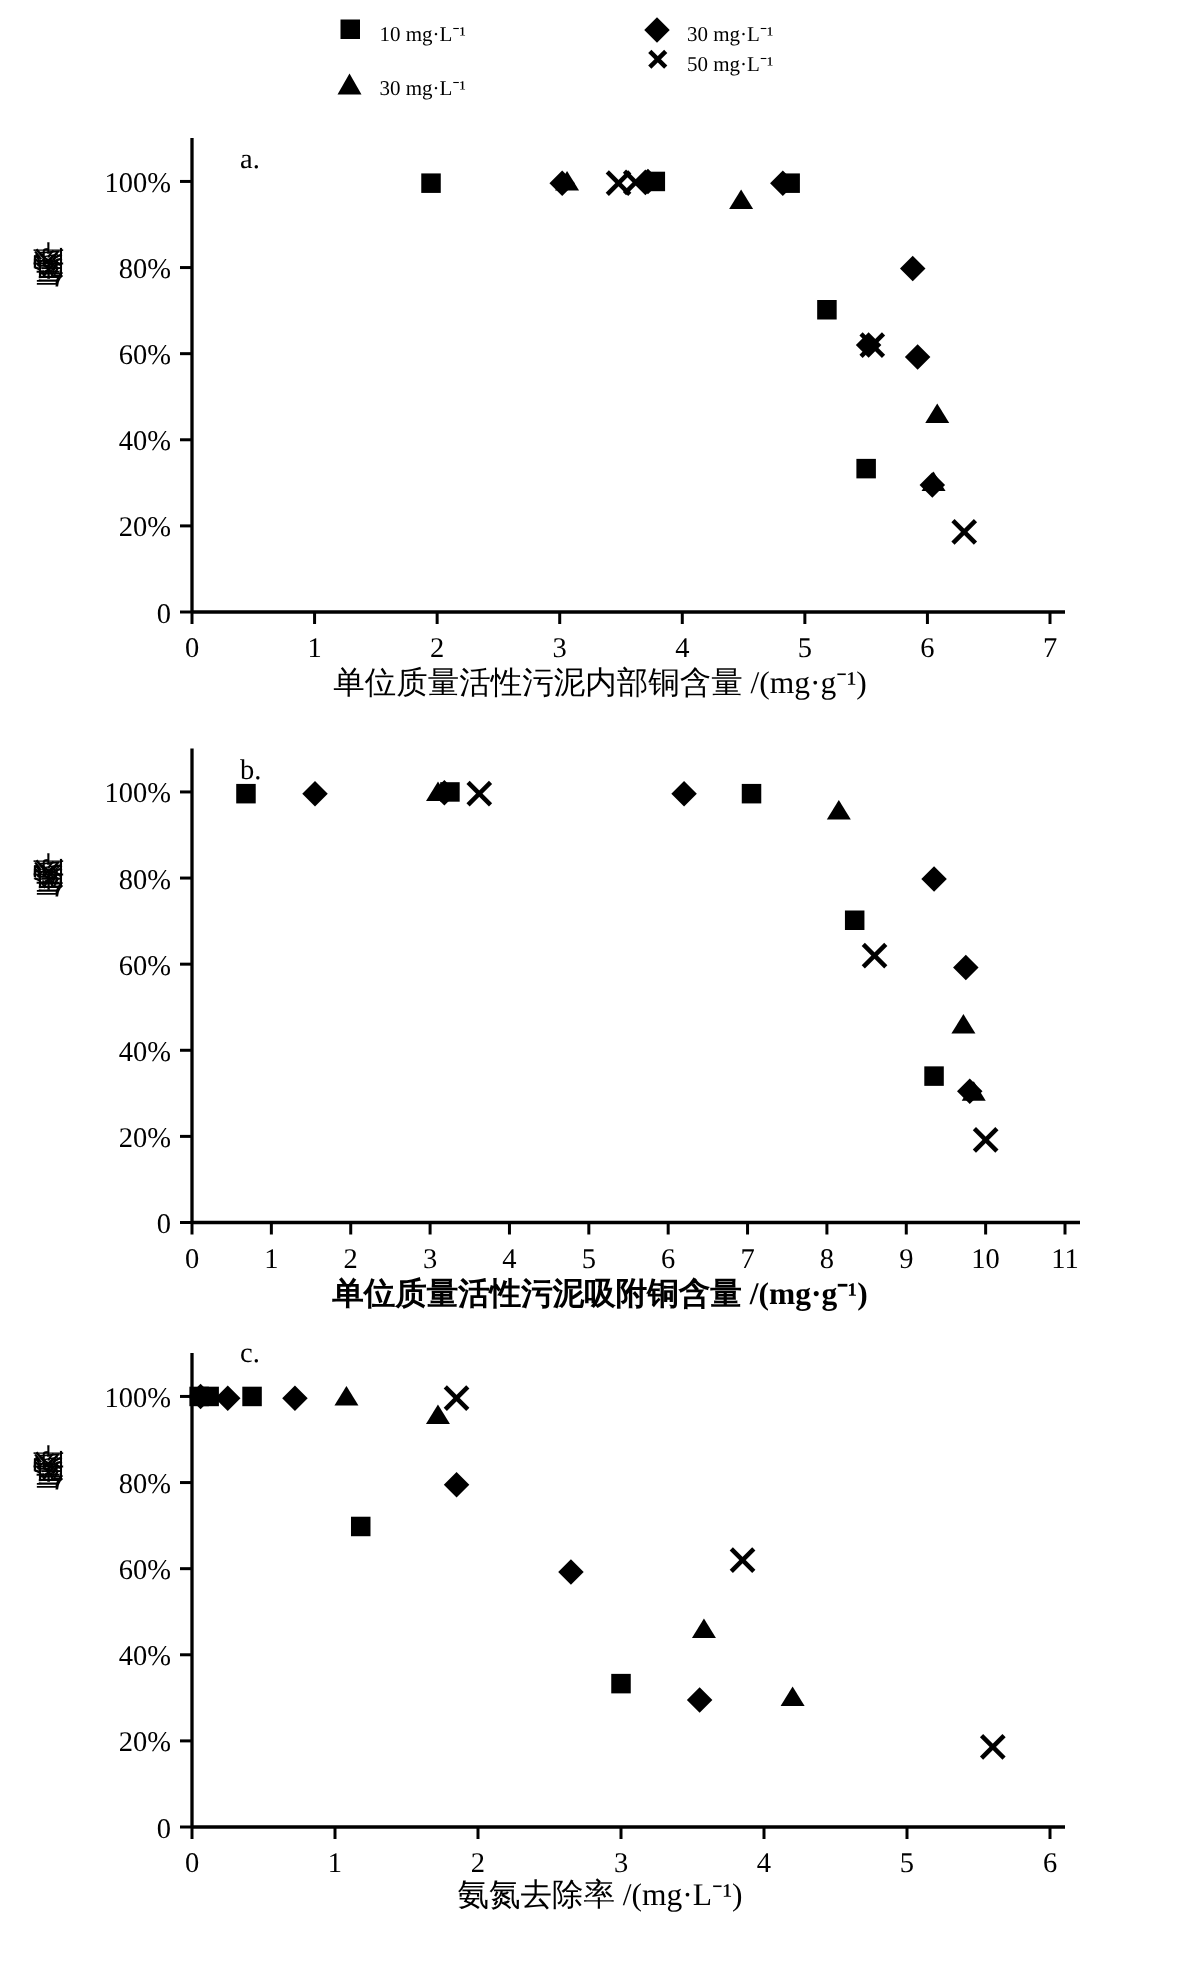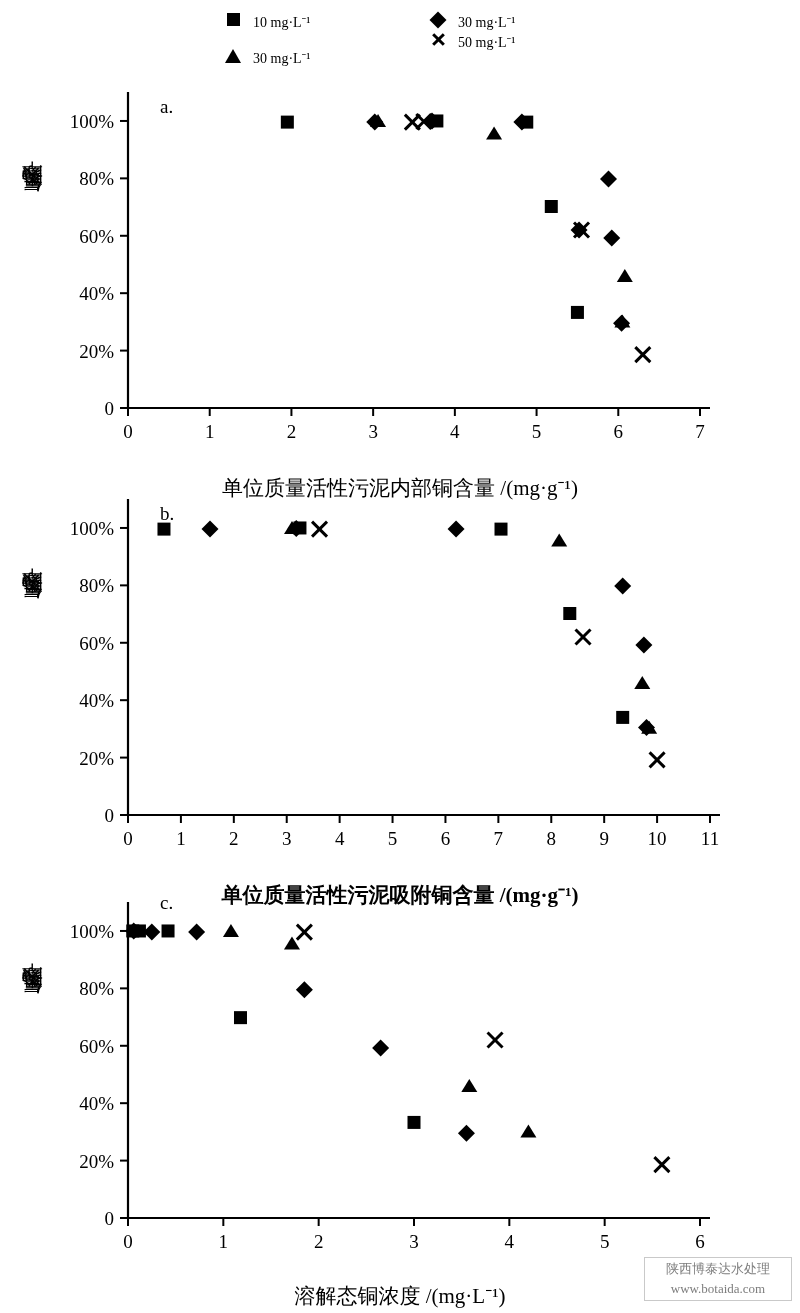--- a/index.html
+++ b/index.html
@@ -113,21 +113,20 @@
     font-size: 21px;
     writing-mode: vertical-rl;
     transform: rotate(180deg);
     letter-spacing: 2px;
   }
   .xlabel {
     position: absolute;
     width: 800px;
     text-align: center;
     font-size: 21px;
-    margin-top: 33px;
   }
 
   .tick-text {
     font-size: 19px;
     font-family: "Liberation Serif", serif;
   }
 
   .watermark {
     position: absolute;
     right: 8px;
@@ -351,21 +350,17 @@
           <polygon points="528.4000000000001,244.40296296296296 536.4000000000001,257.402962962963 520.4000000000001,257.402962962963" fill="#000"></polygon>
           <line x1="296.8666666666667" y1="44.61111111111114" x2="311.8666666666667" y2="59.61111111111114" stroke="#000" stroke-width="3"></line>
           <line x1="296.8666666666667" y1="59.61111111111114" x2="311.8666666666667" y2="44.61111111111114" stroke="#000" stroke-width="3"></line>
           <line x1="487.53333333333336" y1="152.53703703703704" x2="502.53333333333336" y2="167.53703703703704" stroke="#000" stroke-width="3"></line>
           <line x1="487.53333333333336" y1="167.53703703703704" x2="502.53333333333336" y2="152.53703703703704" stroke="#000" stroke-width="3"></line>
           <line x1="654.3666666666666" y1="277.1111111111111" x2="669.3666666666666" y2="292.1111111111111" stroke="#000" stroke-width="3"></line>
           <line x1="654.3666666666666" y1="292.1111111111111" x2="669.3666666666666" y2="277.1111111111111" stroke="#000" stroke-width="3"></line>
         </svg>
     </div>
     <div class="panel-label" style="left:160px; top:12px;">c.</div>
-    <div class="xlabel" style="top:368px;">溶解态铜浓度 /(mg·L⁻¹)</div>
+    <div class="xlabel" style="top:368px;">氨氮去除率 /(mg·L⁻¹)</div>
   </div>
 
-  <div class="watermark">
-    <div>陕西博泰达水处理</div>
-    <div>www.botaida.com</div>
-  </div>
 
 </div>
 
 </body></html>

